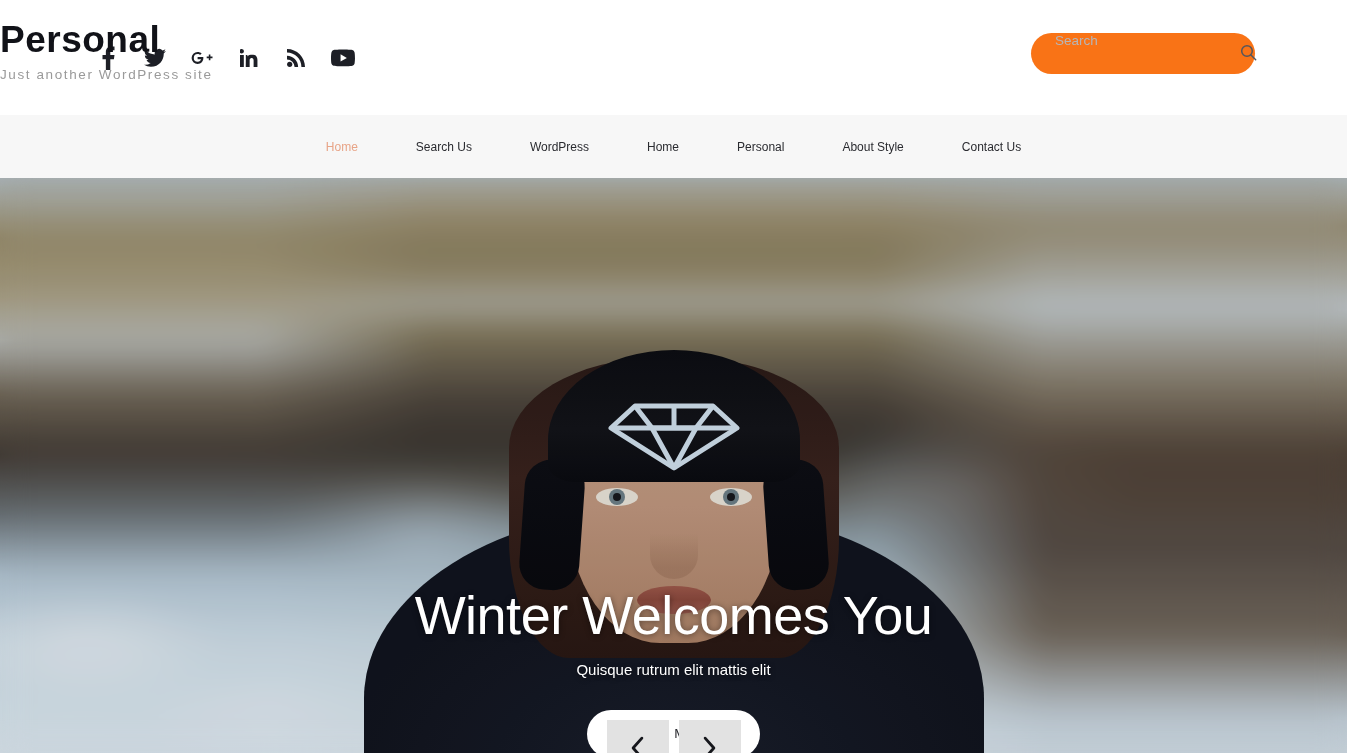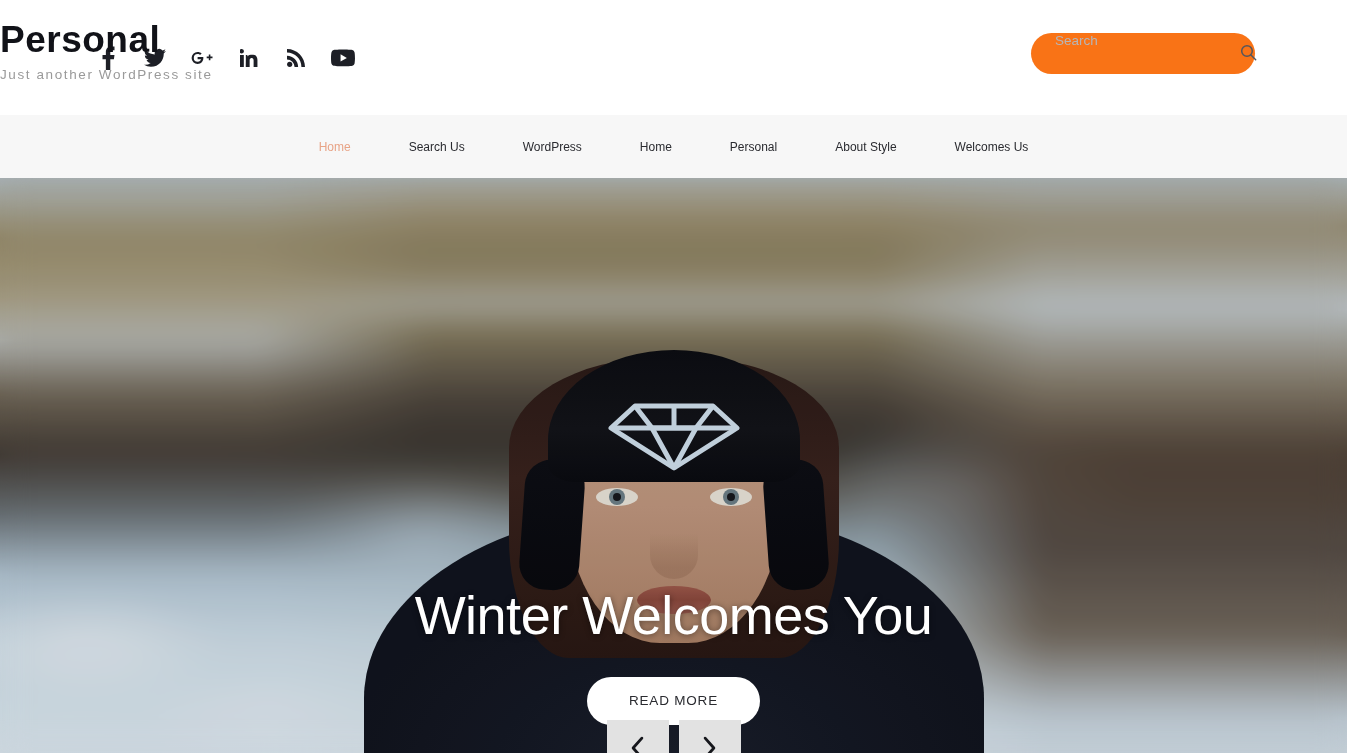--- a/index.html
+++ b/index.html
@@ -334,21 +334,21 @@
 </div>
 
 <nav class="navbar">
   <ul class="nav-list">
     <li class="nav-item active">Home</li>
     <li class="nav-item">Search Us</li>
     <li class="nav-item">WordPress</li>
     <li class="nav-item">Home</li>
     <li class="nav-item">Personal</li>
     <li class="nav-item">About Style</li>
-    <li class="nav-item">Welcomes Us</li>
+    <li class="nav-item">Contact Us</li>
   </ul>
 </nav>
 
 <section class="hero">
 
   <div class="hero-bg"></div>
   <div class="hero-bg-left"></div>
   <div class="hero-bg-right"></div>
   <div class="hero-blur-layer"></div>
 
@@ -378,20 +378,21 @@
         <path d="M47 28 H91"></path>
         <path d="M69 6 V28"></path>
       </svg>
     </div>
   </div>
 
   <div class="hero-overlay"></div>
 
   <div class="hero-content">
     <h1 class="hero-title">Winter Welcomes You</h1>
+    <p class="hero-sub">Quisque rutrum elit mattis elit</p>
     <button class="hero-btn">READ MORE</button>
   </div>
 
   <div class="slider-nav">
     <button class="slider-arrow">
       <span>
         <svg width="17" height="24" viewBox="0 0 14 22" fill="none" stroke="currentColor" stroke-width="2.6" stroke-linecap="round" stroke-linejoin="round">
             <polyline points="11,2 3,11 11,20"></polyline>
           </svg>
       </span>

